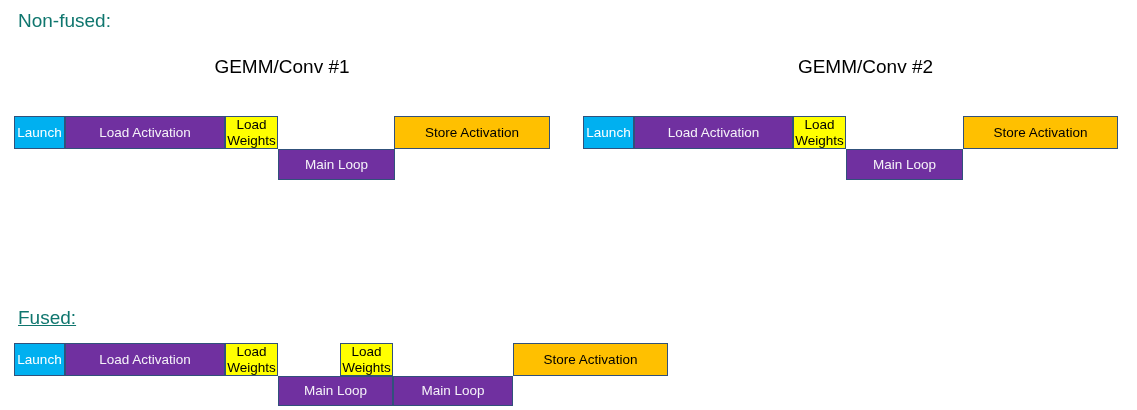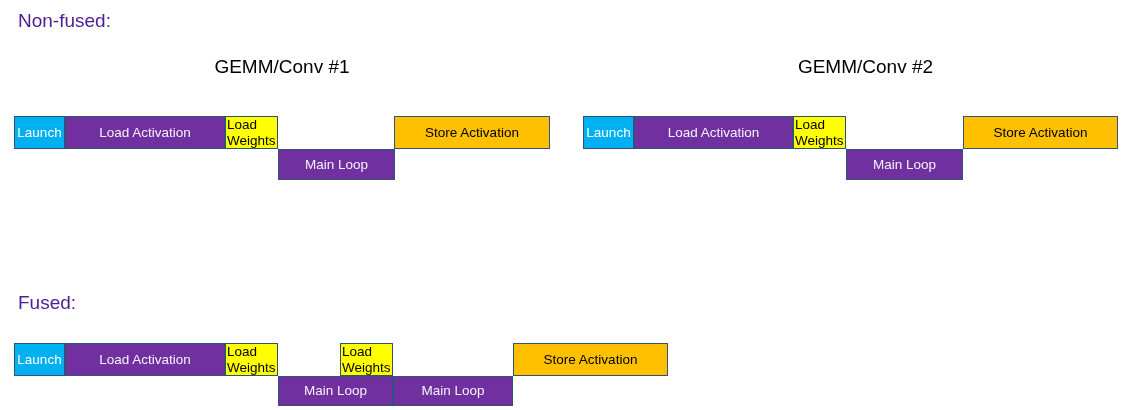--- a/index.html
+++ b/index.html
@@ -6,37 +6,38 @@
   #canvas{
     position:relative;
     width:1137px;height:410px;
     background:#ffffff;
     font-family:"Liberation Sans", sans-serif;
     overflow:hidden;
   }
   .sec-label{
     position:absolute;
     font-size:19px;
-    color:#4c1d95;
+    color:#0f766e;
     white-space:nowrap;
   }
   .grp-title{
     position:absolute;
     font-size:19px;
     color:#000000;
     text-align:center;
     white-space:nowrap;
   }
   .blk{
     position:absolute;
     box-sizing:border-box;
     border:1.5px solid #31517B;
     display:flex;
     align-items:center;
     justify-content:center;
+    text-align:center;
     font-size:13.5px;
     line-height:1.12;
     overflow:hidden;
     padding:0 1px;
   }
 </style>
 </head>
 <body>
 
 <div id="canvas">
@@ -51,21 +52,21 @@
   <div class="blk" style="left: 225px; top: 116px; width: 53px; height: 33px; background: rgb(255, 255, 0); color: rgb(0, 0, 0); border-color: rgb(49, 81, 123);">Load Weights</div>
   <div class="blk" style="left: 278px; top: 149px; width: 117px; height: 31px; background: rgb(112, 48, 160); color: rgb(245, 242, 248); border-color: rgb(49, 81, 123);">Main Loop</div>
   <div class="blk" style="left: 394px; top: 116px; width: 156px; height: 33px; background: rgb(255, 192, 0); color: rgb(0, 0, 0); border-color: rgb(49, 81, 123);">Store Activation</div>
 
   <div class="blk" style="left: 583px; top: 116px; width: 51px; height: 33px; background: rgb(0, 176, 240); color: rgb(255, 255, 255); border-color: rgb(49, 81, 123);">Launch</div>
   <div class="blk" style="left: 634px; top: 116px; width: 159px; height: 33px; background: rgb(112, 48, 160); color: rgb(245, 242, 248); border-color: rgb(49, 81, 123);">Load Activation</div>
   <div class="blk" style="left: 793px; top: 116px; width: 53px; height: 33px; background: rgb(255, 255, 0); color: rgb(0, 0, 0); border-color: rgb(49, 81, 123);">Load Weights</div>
   <div class="blk" style="left: 846px; top: 149px; width: 117px; height: 31px; background: rgb(112, 48, 160); color: rgb(245, 242, 248); border-color: rgb(49, 81, 123);">Main Loop</div>
   <div class="blk" style="left: 963px; top: 116px; width: 155px; height: 33px; background: rgb(255, 192, 0); color: rgb(0, 0, 0); border-color: rgb(49, 81, 123);">Store Activation</div>
 
-  <div class="sec-label" style="left:18px;top:292px;">Fused:</div>
+  <div class="sec-label" style="left:18px;top:307px;text-decoration:underline;">Fused:</div>
 
   <div class="blk" style="left: 14px; top: 343px; width: 51px; height: 33px; background: rgb(0, 176, 240); color: rgb(255, 255, 255); border-color: rgb(49, 81, 123);">Launch</div>
   <div class="blk" style="left: 65px; top: 343px; width: 160px; height: 33px; background: rgb(112, 48, 160); color: rgb(245, 242, 248); border-color: rgb(49, 81, 123);">Load Activation</div>
   <div class="blk" style="left: 225px; top: 343px; width: 53px; height: 33px; background: rgb(255, 255, 0); color: rgb(0, 0, 0); border-color: rgb(49, 81, 123);">Load Weights</div>
   <div class="blk" style="left: 278px; top: 376px; width: 115px; height: 30px; background: rgb(112, 48, 160); color: rgb(245, 242, 248); border-color: rgb(49, 81, 123);">Main Loop</div>
   <div class="blk" style="left: 340px; top: 343px; width: 53px; height: 33px; background: rgb(255, 255, 0); color: rgb(0, 0, 0); border-color: rgb(49, 81, 123);">Load Weights</div>
   <div class="blk" style="left: 393px; top: 376px; width: 120px; height: 30px; background: rgb(112, 48, 160); color: rgb(245, 242, 248); border-color: rgb(49, 81, 123);">Main Loop</div>
   <div class="blk" style="left: 513px; top: 343px; width: 155px; height: 33px; background: rgb(255, 192, 0); color: rgb(0, 0, 0); border-color: rgb(49, 81, 123);">Store Activation</div>
 
 </div>

